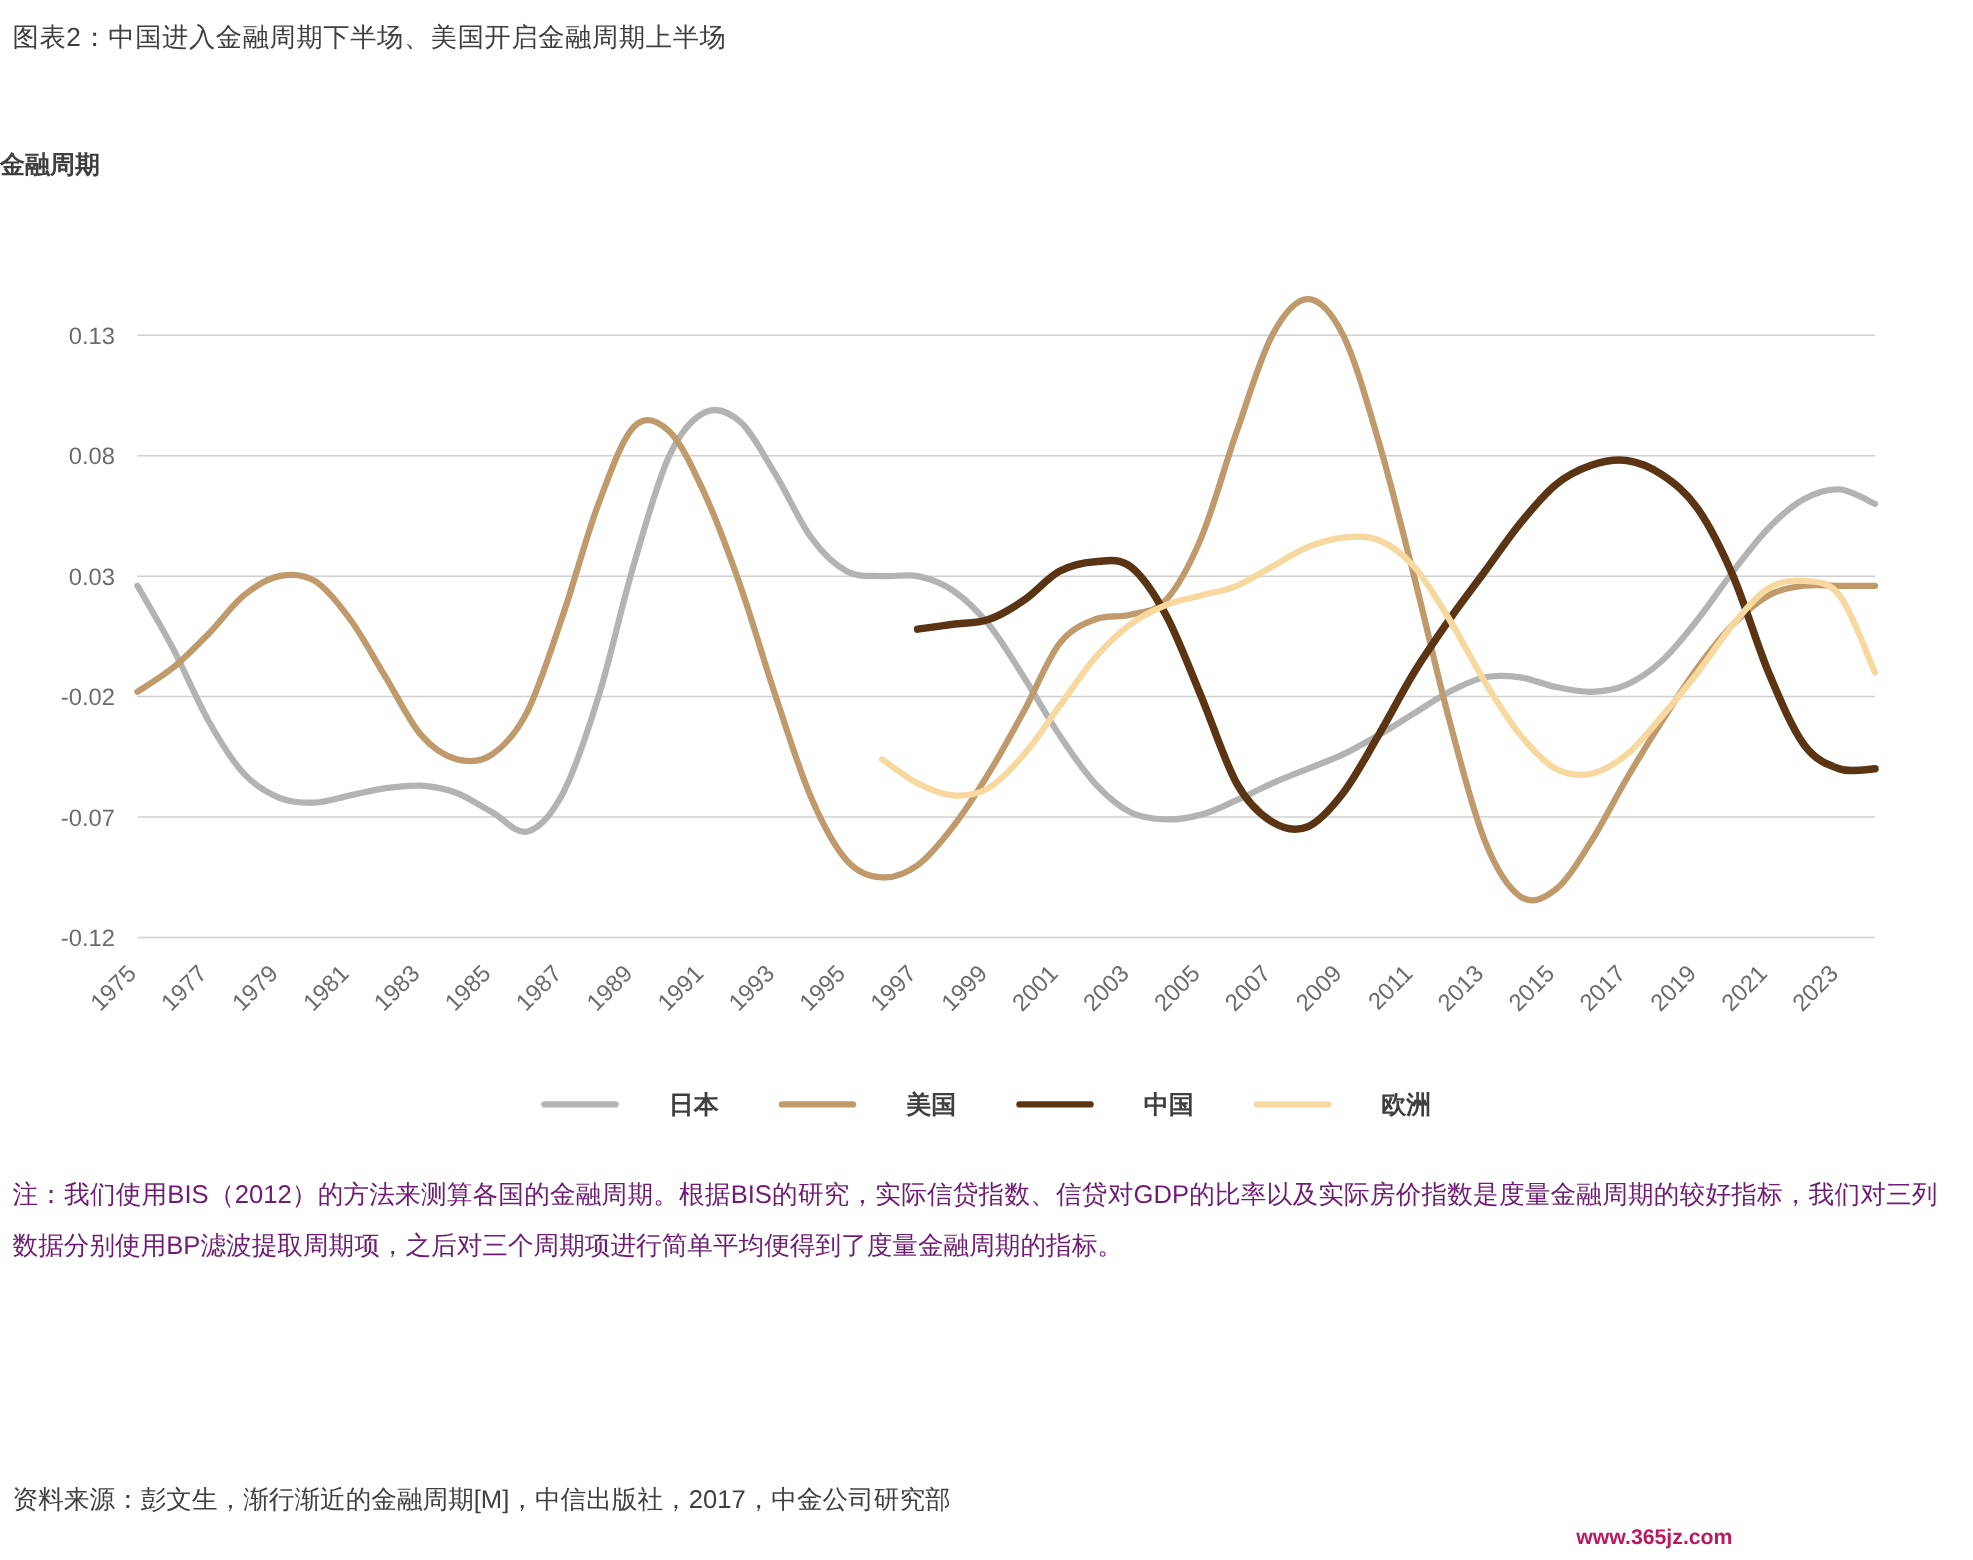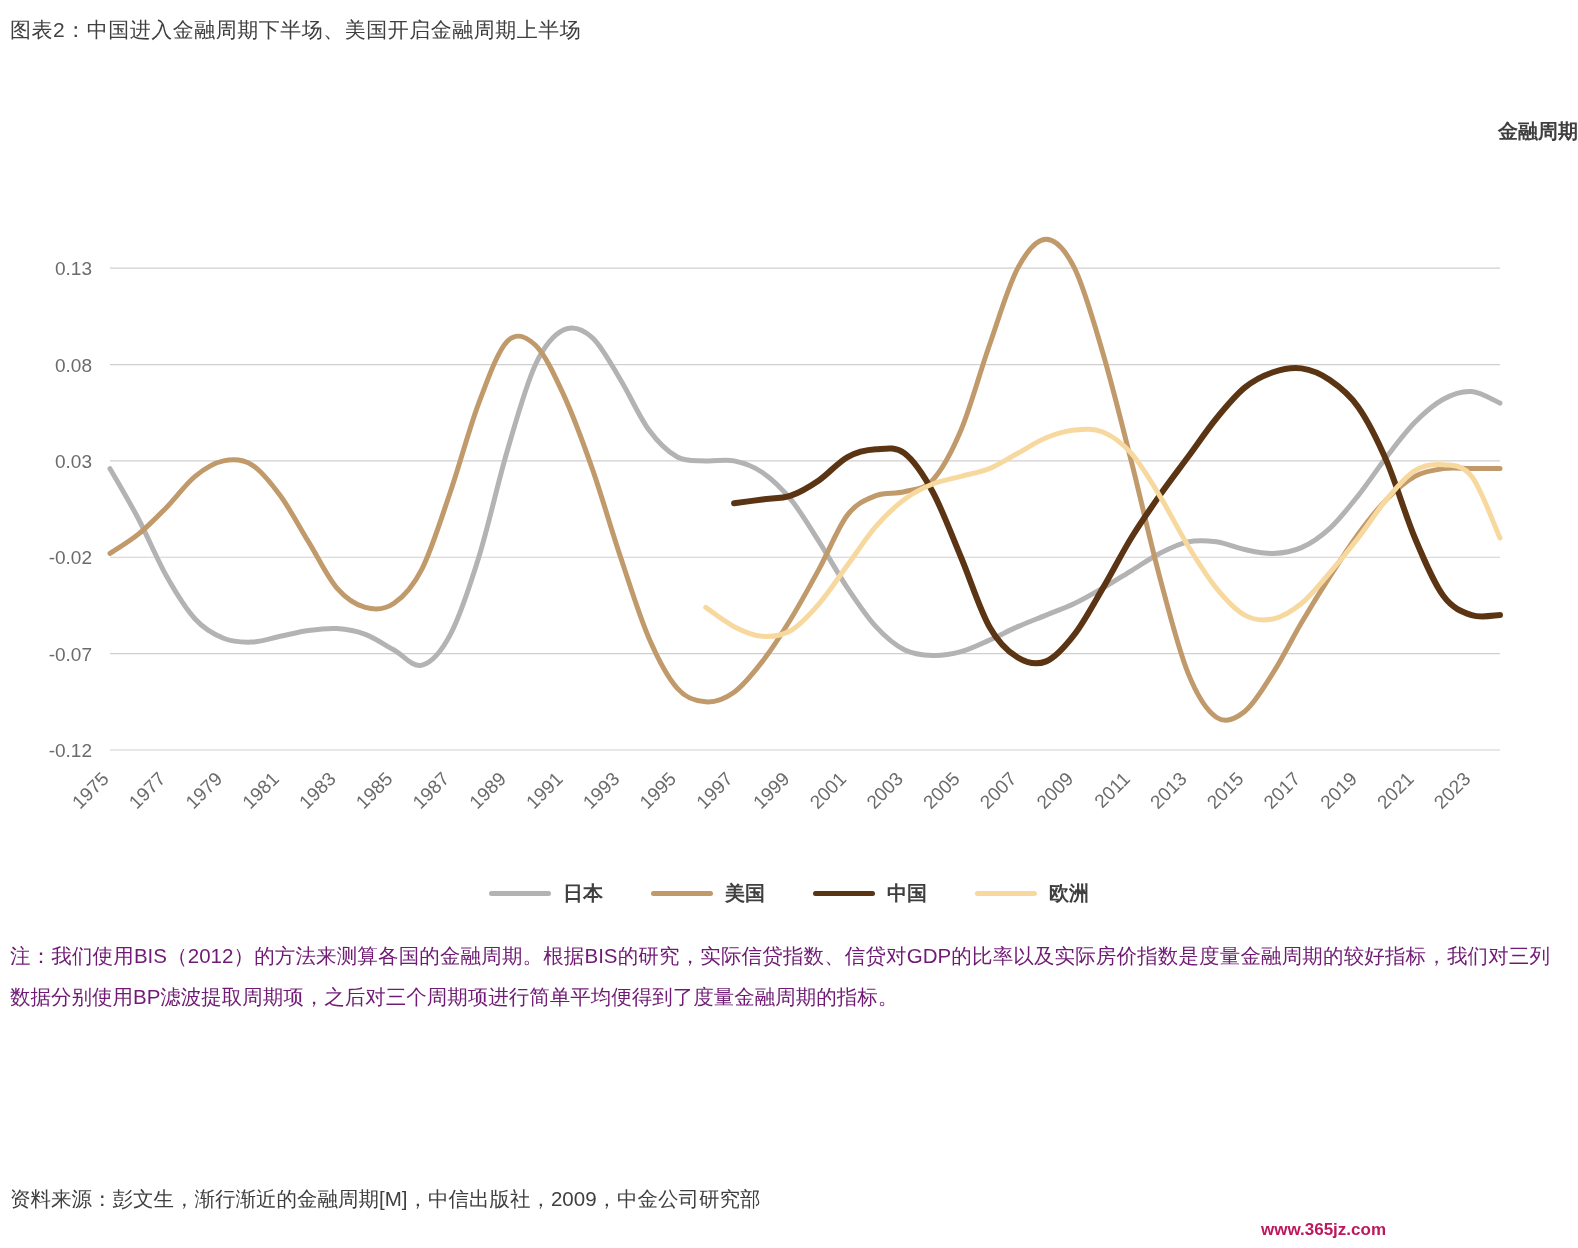--- a/index.html
+++ b/index.html
@@ -36,21 +36,21 @@
     left: 0;
     top: 90px;
     width: 1578px;
     height: 830px;
   }
   .chart-title {
     position: absolute;
     left: 0;
     top: 28px;
     width: 1578px;
-    text-align: right;
+    text-align: left;
     font-size: 20px;
     font-weight: bold;
     color: #3f3f3f;
   }
   .plot-wrap {
     position: absolute;
     left: 0;
     top: 0;
     width: 1578px;
     height: 830px;
@@ -76,21 +76,22 @@
     top: 780px;
     width: 1578px;
     display: flex;
     justify-content: center;
     align-items: center;
     gap: 0px;
   }
   .legend-item {
     display: flex;
     align-items: center;
-    margin: 10px 24px;
+    margin: 0 24px;
+    gap: 28px;
   }
   .legend-swatch {
     width: 62px;
     height: 5px;
     border-radius: 3px;
     margin-right: 12px;
   }
   .legend-label {
     font-size: 20px;
     color: #3f3f3f;
@@ -192,17 +193,17 @@
         </div>
         <div class="legend-item">
           <span class="legend-swatch" style="background: rgb(247, 217, 160);"></span>
           <span class="legend-label">欧洲</span>
         </div>
       </div>
   </div>
 
   <div class="note">注：我们使用BIS（2012）的方法来测算各国的金融周期。根据BIS的研究，实际信贷指数、信贷对GDP的比率以及实际房价指数是度量金融周期的较好指标，我们对三列数据分别使用BP滤波提取周期项，之后对三个周期项进行简单平均便得到了度量金融周期的指标。</div>
 
-  <div class="source">资料来源：彭文生，渐行渐近的金融周期[M]，中信出版社，2009，中金公司研究部</div>
+  <div class="source">资料来源：彭文生，渐行渐近的金融周期[M]，中信出版社，2017，中金公司研究部</div>
 
   <div class="watermark">www.365jz.com</div>
 
 </div>
 
 </body></html>

